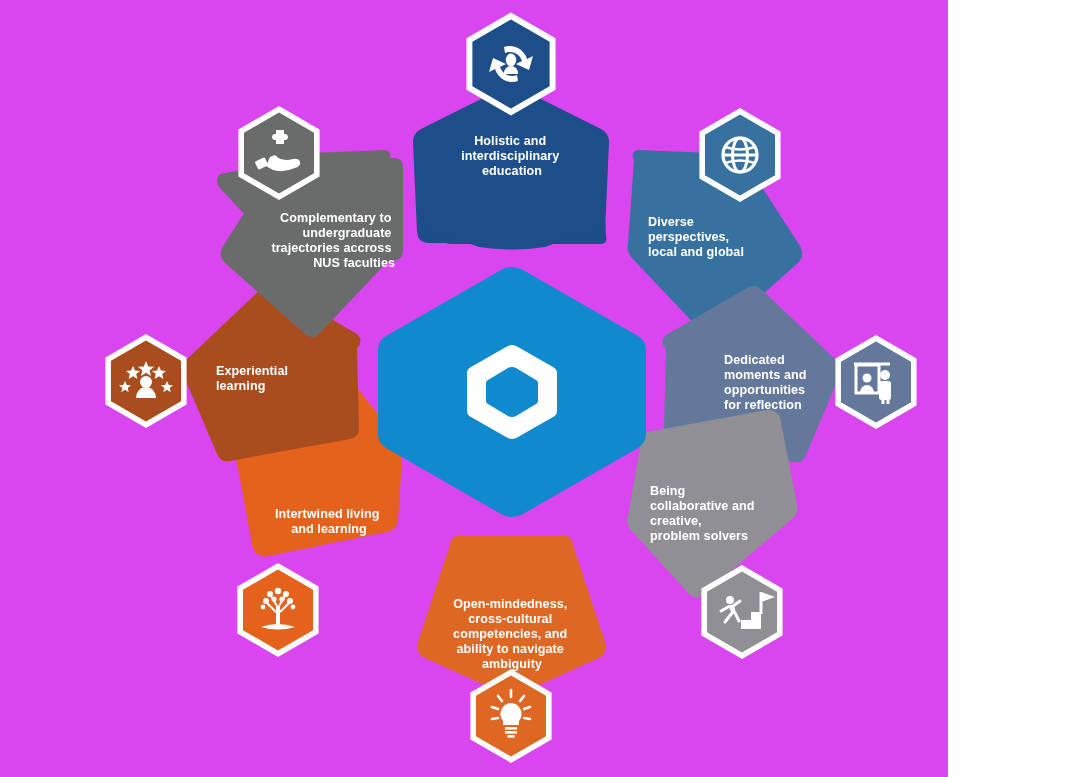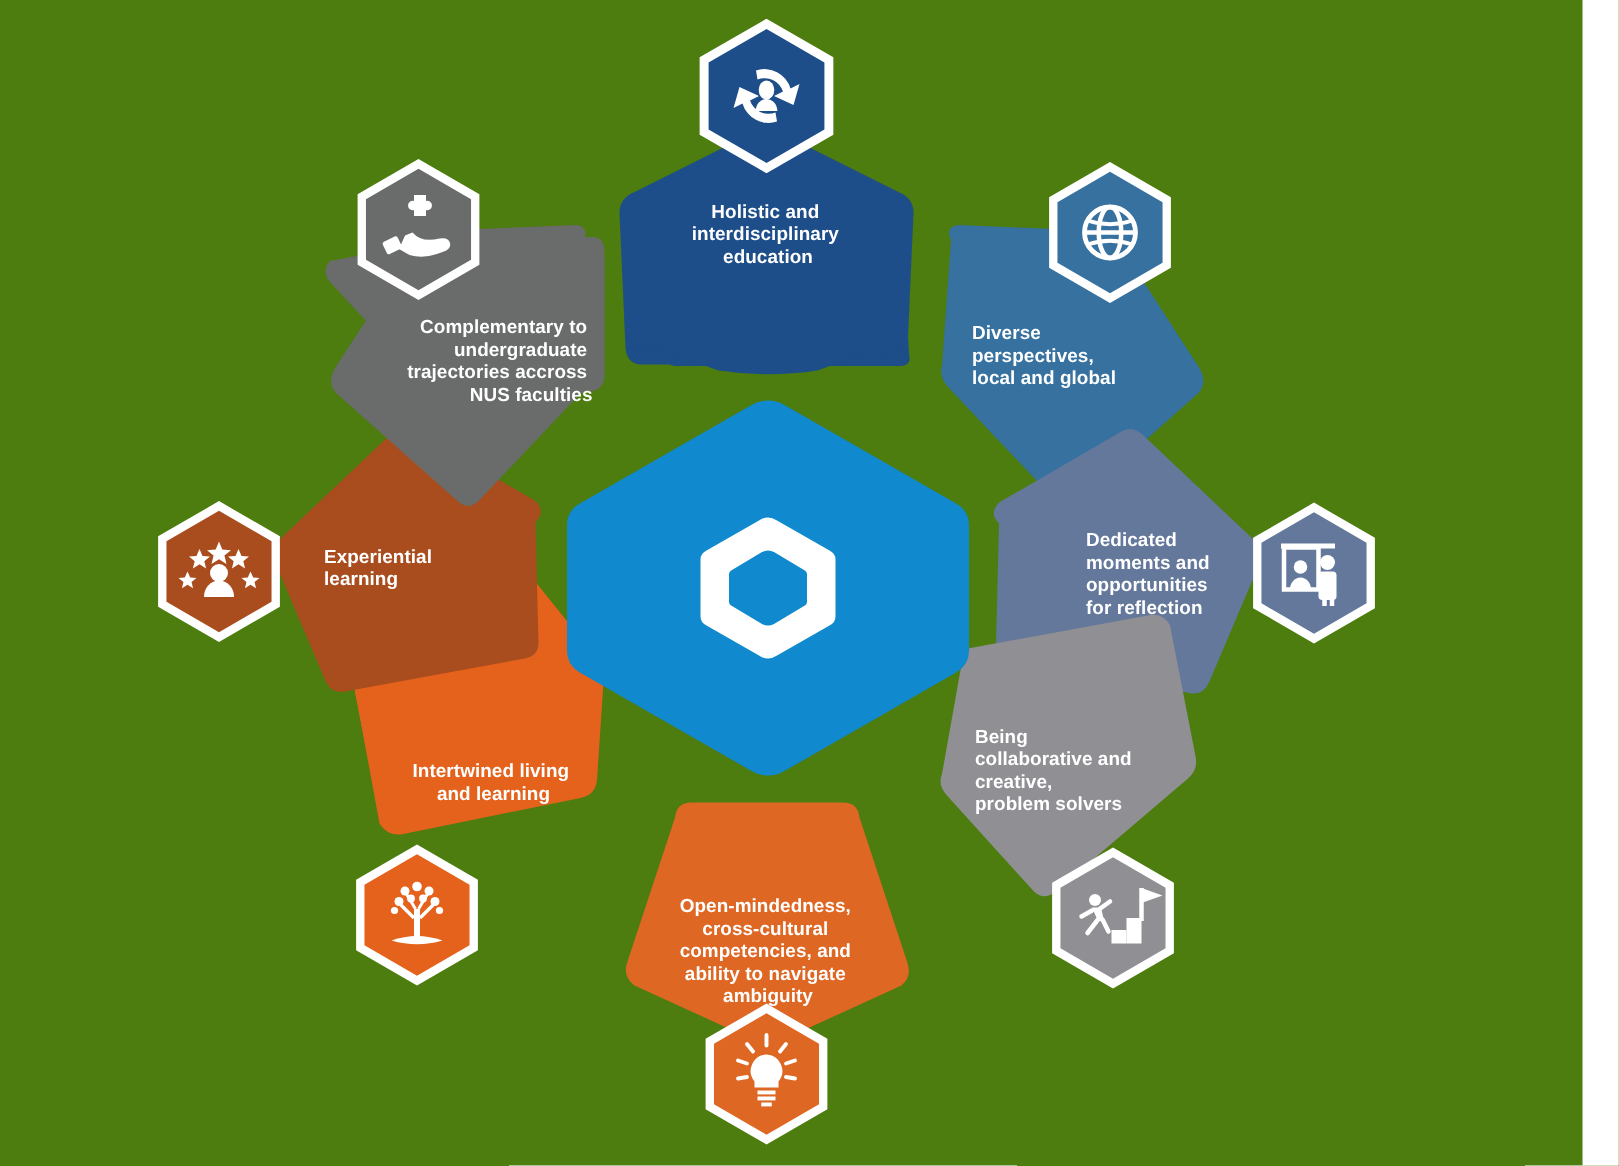--- a/index.html
+++ b/index.html
@@ -1,21 +1,21 @@
 <!DOCTYPE html>
 <html><head>
 <meta charset="utf-8">
 <title>NUS College Hexagon Petal Diagram</title>
 <style>
   html,body{margin:0;padding:0;background:#ffffff;}
   body{
     font-family:"Liberation Sans","DejaVu Sans",sans-serif;
     width:1079px;height:777px;overflow:hidden;
   }
-  #stage{position:relative;width:1055px;height:777px;background:#4d7c0f;text-decoration:underline;}
+  #stage{position:relative;width:948px;height:777px;background:#d946ef;text-decoration:underline;}
   #stage svg{position:absolute;left:0;top:0;width:1079px;height:777px;}
   .petal-label{
     fill:#ffffff;
     font-family:"Liberation Sans","DejaVu Sans",sans-serif;
     font-size:12.6px;
     font-weight:bold;
     letter-spacing:0.05px;
   }
   .petal-label.center-anchor{text-anchor:middle;}
   .petal-label.start-anchor{text-anchor:start;}

